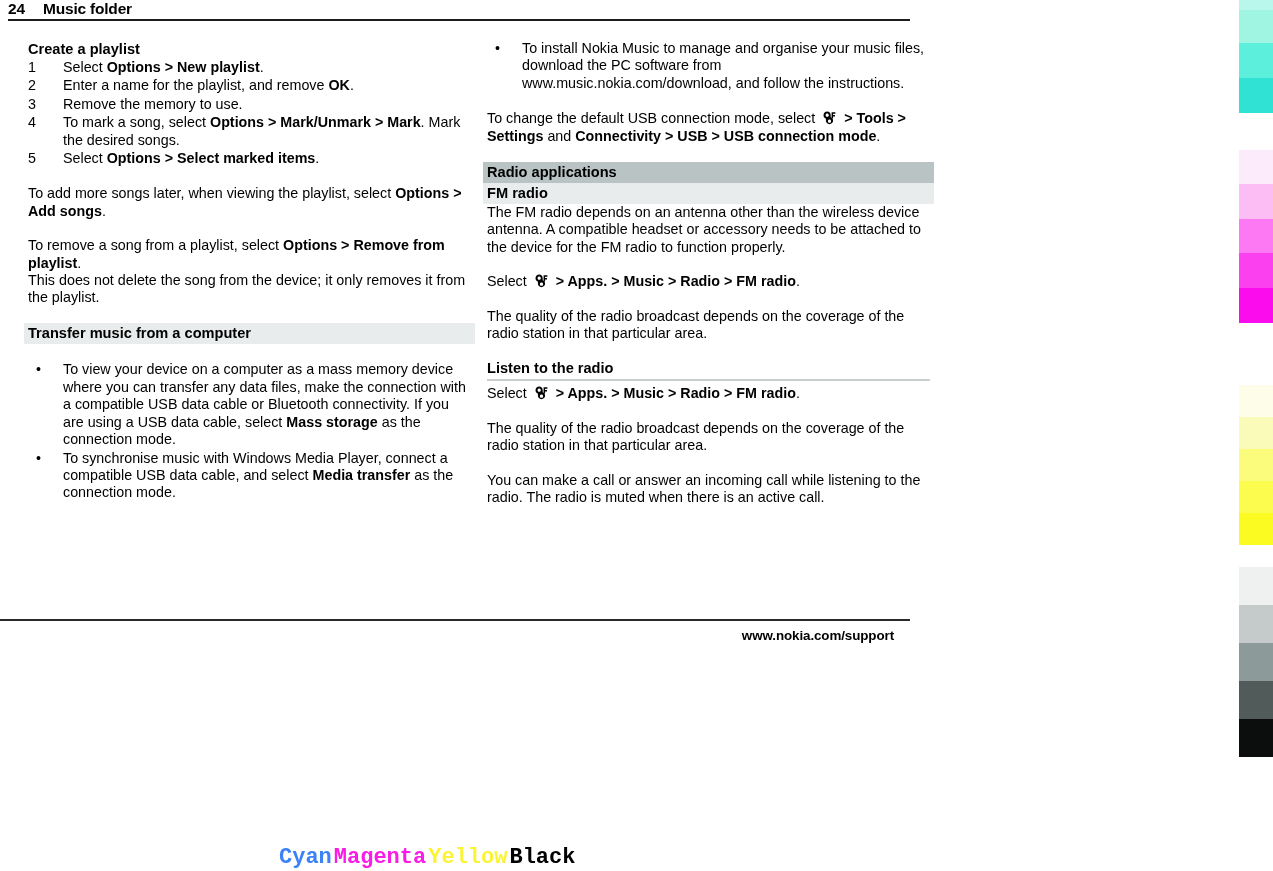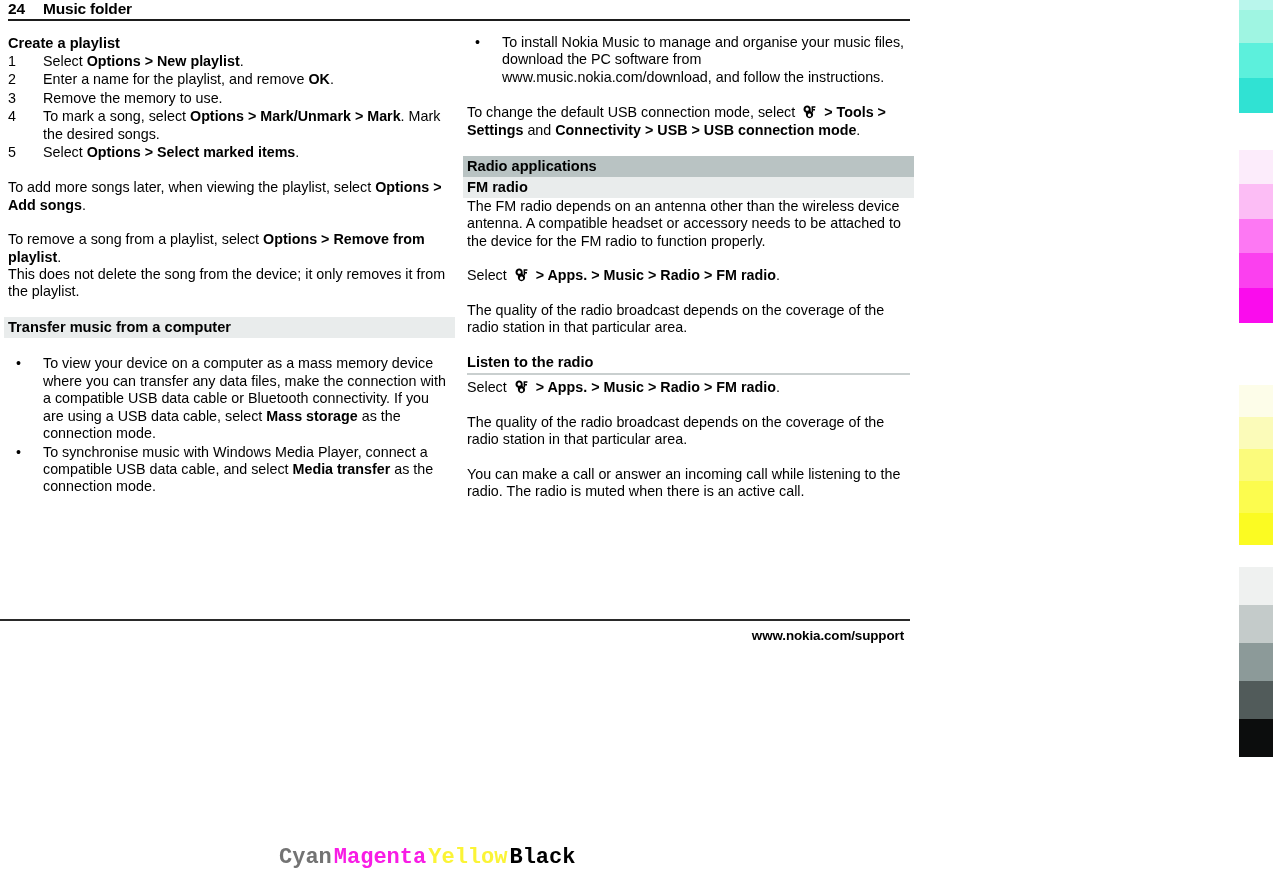--- a/index.html
+++ b/index.html
@@ -44,24 +44,25 @@
     position: absolute;
     left: 0; top: 19px;
     width: 902px;
     height: 0;
     border-top: 2px solid #1d1d1d;
   }
 
   
   .col {
     position: absolute;
-    top: 34px;
+    top: 40px;
     width: 443px;
     font-size: 14.3px;
     line-height: 17.4px;
+    margin-left: 20px;
   }
   .col-left  { left: 8px; }
   .col-right { left: 467px; }
 
   p { margin: 0; }
   b, strong { font-weight: bold; }
 
   .gap-lg { height: 17px; }
   .gap-xs { height: 4px; }
 
@@ -139,21 +140,21 @@
   
   .footer-rule {
     position: absolute;
     left: 0px; top: 619px;
     width: 910px;
     height: 0;
     border-top: 2px solid #2a2a2a;
   }
   .footer-url {
     position: absolute;
-    right: 6px; top: 628px;
+    right: 16px; top: 628px;
     font-weight: bold;
     font-size: 13.4px;
     letter-spacing: -0.1px;
   }
 
   
   .regnames {
     position: absolute;
     left: 279px;
     top: 845px;
@@ -284,21 +285,21 @@
     <p><span>The quality of the radio broadcast depends on the coverage of the radio station in that particular area.</span></p>
 
     <div class="gap-lg"></div>
     <p class="tight"><span>You can make a call or answer an incoming call while listening to the radio. The radio is muted when there is an active call.</span></p>
   </div>
 
   <div class="footer-rule"></div>
   <div class="footer-url">www.nokia.com/support</div>
 </div>
 
-<div class="regnames"><span style="color: #737373;">Cyan</span><span style="color: rgb(248, 28, 229);">Magenta</span><span style="color: rgb(251, 244, 54);">Yellow</span><span style="color: rgb(0, 0, 0);">Black</span></div>
+<div class="regnames"><span style="color: #3b82f6;">Cyan</span><span style="color: rgb(248, 28, 229);">Magenta</span><span style="color: rgb(251, 244, 54);">Yellow</span><span style="color: rgb(0, 0, 0);">Black</span></div>
 
 <div class="calstrip">
     <div class="calgroup" style="top: 0px;">
       <div class="calswatch" style="background: rgb(185, 246, 236); height: 10px;"></div>
       <div class="calswatch" style="background: rgb(159, 245, 226); height: 33px;"></div>
       <div class="calswatch" style="background: rgb(92, 240, 220); height: 35px;"></div>
       <div class="calswatch" style="background: rgb(48, 226, 211); height: 35px;"></div>
     </div>
     <div class="calgroup" style="top: 150px;">
       <div class="calswatch" style="background: rgb(252, 236, 251); height: 34px;"></div>

